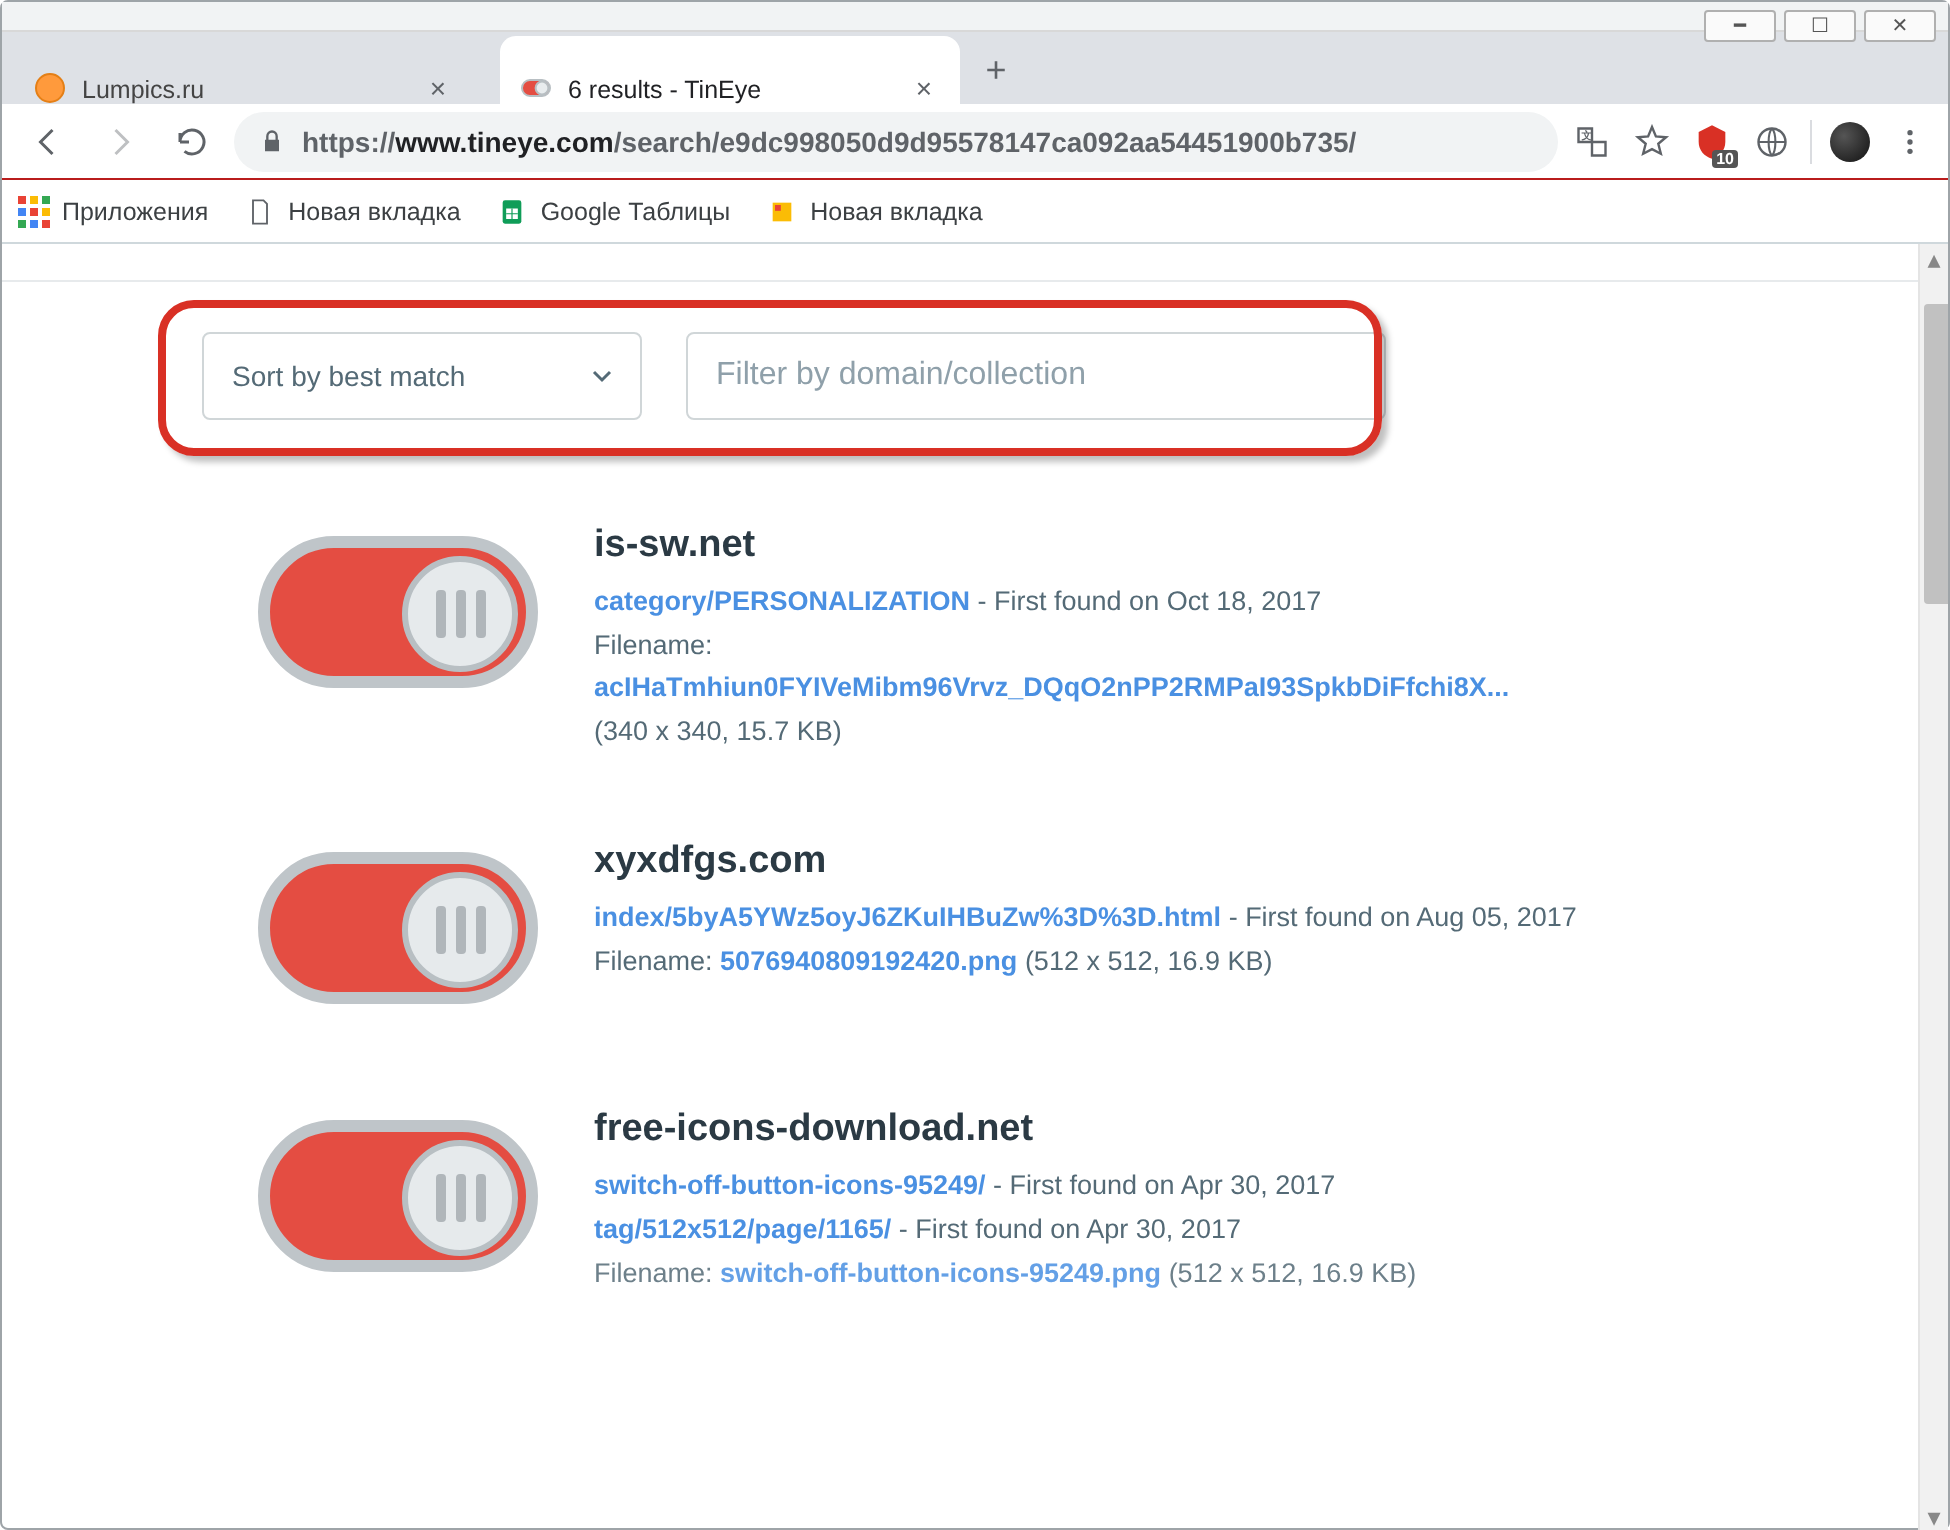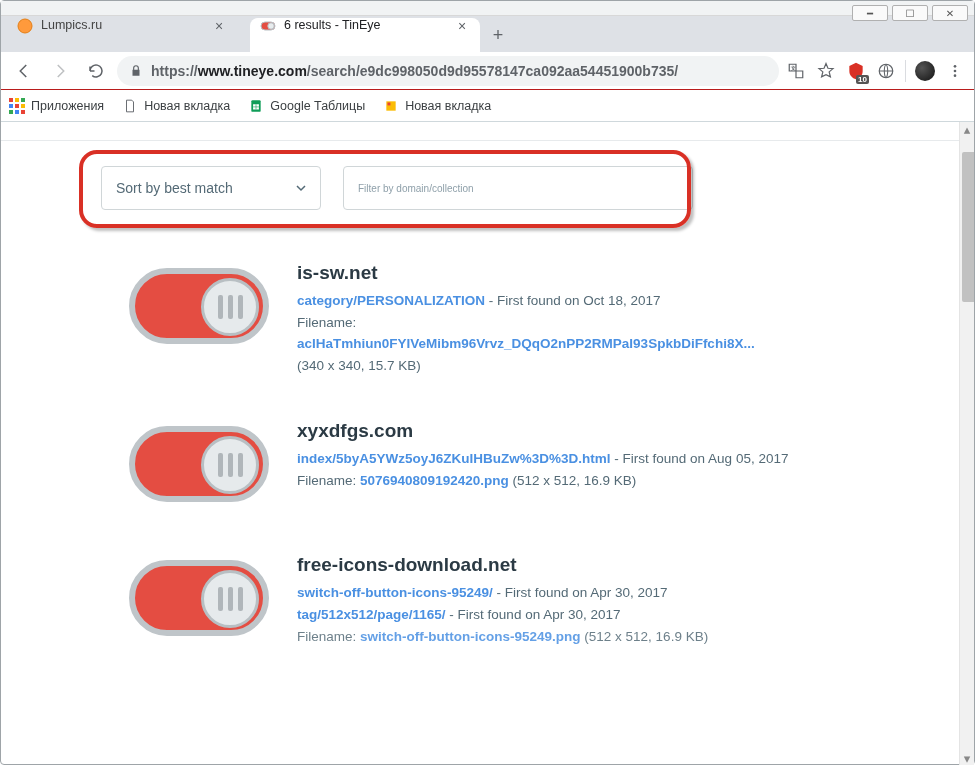--- a/index.html
+++ b/index.html
@@ -24,21 +24,21 @@
     height: 765px;
     overflow: hidden;
     position: relative;
   }
   
   .window { border: 1px solid #9ea4a8; border-radius: 4px; width: 975px; height:765px; position:relative; background:#fff; }
   .titlebar { height: 15px; background:#f1f3f4; border-bottom:1px solid #d8d8d8; display:flex; justify-content:flex-end; gap:4px; padding:4px 6px 0 0; }
   .titlebar .winbtn { width:36px; height:16px; border:1px solid #b0b0b0; border-radius:2px; background:#fafafa; display:flex; align-items:center; justify-content:center; font-size:10px; color:#555; }
   
   .tabstrip { height:36px; background:#dee1e6; display:flex; align-items:flex-end; padding-left:6px; gap:0; }
-  .tab { display:flex; align-items:flex-start; height:34px; padding:0 10px; border-radius:8px 8px 0 0; font-size:12.5px; min-width:230px; max-width:240px; position:relative;}
+  .tab { display:flex; align-items:flex-end; height:34px; padding:0 10px; border-radius:8px 8px 0 0; font-size:12.5px; min-width:230px; max-width:240px; position:relative;}
   .tab.active { background:#fff;margin-left:13px; }
   .tab.inactive { background:transparent; color:#444;}
   .tab .favicon { width:16px; height:16px; margin-right:8px; display:flex; align-items:center; justify-content:center; flex-shrink:0;}
   .tab .label { flex:1; white-space:nowrap; overflow:hidden; text-overflow:ellipsis;}
   .tab .close { width:16px; height:16px; display:flex; align-items:center; justify-content:center; color:#5f6368; font-size:14px;}
   .newtab-btn { width:28px; height:28px; display:flex; align-items:center; justify-content:center; color:#5f6368; font-size:18px; margin-left:4px; margin-bottom:3px;}
   
   .toolbar { height:38px; background:#fff; display:flex; align-items:center; padding:0 8px; gap:6px; border-bottom:1px solid #b91c1c;font-weight:bold;}
   .toolbar .navbtn { width:30px; height:30px; display:flex; align-items:center; justify-content:center; color:#5f6368; border-radius:50%; }
   .toolbar .navbtn svg { width:18px; height:18px;}
@@ -63,21 +63,21 @@
   .scroller { position:absolute; inset:0; right:15px; overflow:hidden;}
   .scrollbar { position:absolute; top:0; right:0; width:15px; height:100%; background:#f1f1f1; border-left:1px solid #e4e4e4;}
   .scrollbar .thumb { position:absolute; left:2px; right:2px; top:30px; height:150px; background:#c1c1c1; border-radius:2px;}
   .scrollbar .arrow { position:absolute; left:0; right:0; height:15px; display:flex; align-items:center; justify-content:center; color:#888;}
   .scrollbar .arrow.up{ top:0;} .scrollbar .arrow.down{ bottom:0;}
   
   .annot { position:absolute; left:78px; top:28px; width:612px; height:78px; border:4px solid var(--annot); border-radius:18px; pointer-events:none; box-shadow: 3px 3px 3px rgba(0,0,0,.25);}
   
   .filterrow { position:absolute; left:100px; top:44px; display:flex; gap:22px; align-items:center;}
   .sort-select { width:220px; height:44px; border:1px solid #d0d6d8; border-radius:4px; display:flex; align-items:center; justify-content:space-between; padding:0 14px; color:#546a76; font-size:14px; background:#fff;}
-  .filter-input { width:350px; height:44px; border:1px solid #d0d6d8; border-radius:4px; padding:0 14px; font-size:10px; color:#546a76; background:#fff; outline:none;}
+  .filter-input { width:350px; height:44px; border:1px solid #d0d6d8; border-radius:4px; padding:0 14px; font-size:16px; color:#546a76; background:#fff; outline:none;}
   .filter-input::placeholder { color:#8fa0aa;}
   
   .results { position:absolute; left:0; right:0; top:122px;}
   .result { display:flex; gap:28px; padding:18px 0 26px 128px; }
   .thumb { width:140px; height:90px; flex-shrink:0;}
   .res-body { flex:1; padding-right:32px;}
   .res-body h3 { margin:0 0 6px 0; font-size:19px; font-weight:700; color:#2b3a44;}
   .res-body .line { font-size:13.5px; line-height:1.6; color:#546a76;}
   .res-body .link { color:#4a90e2; font-weight:600;}
   .res-body .meta { color:#546a76;}

